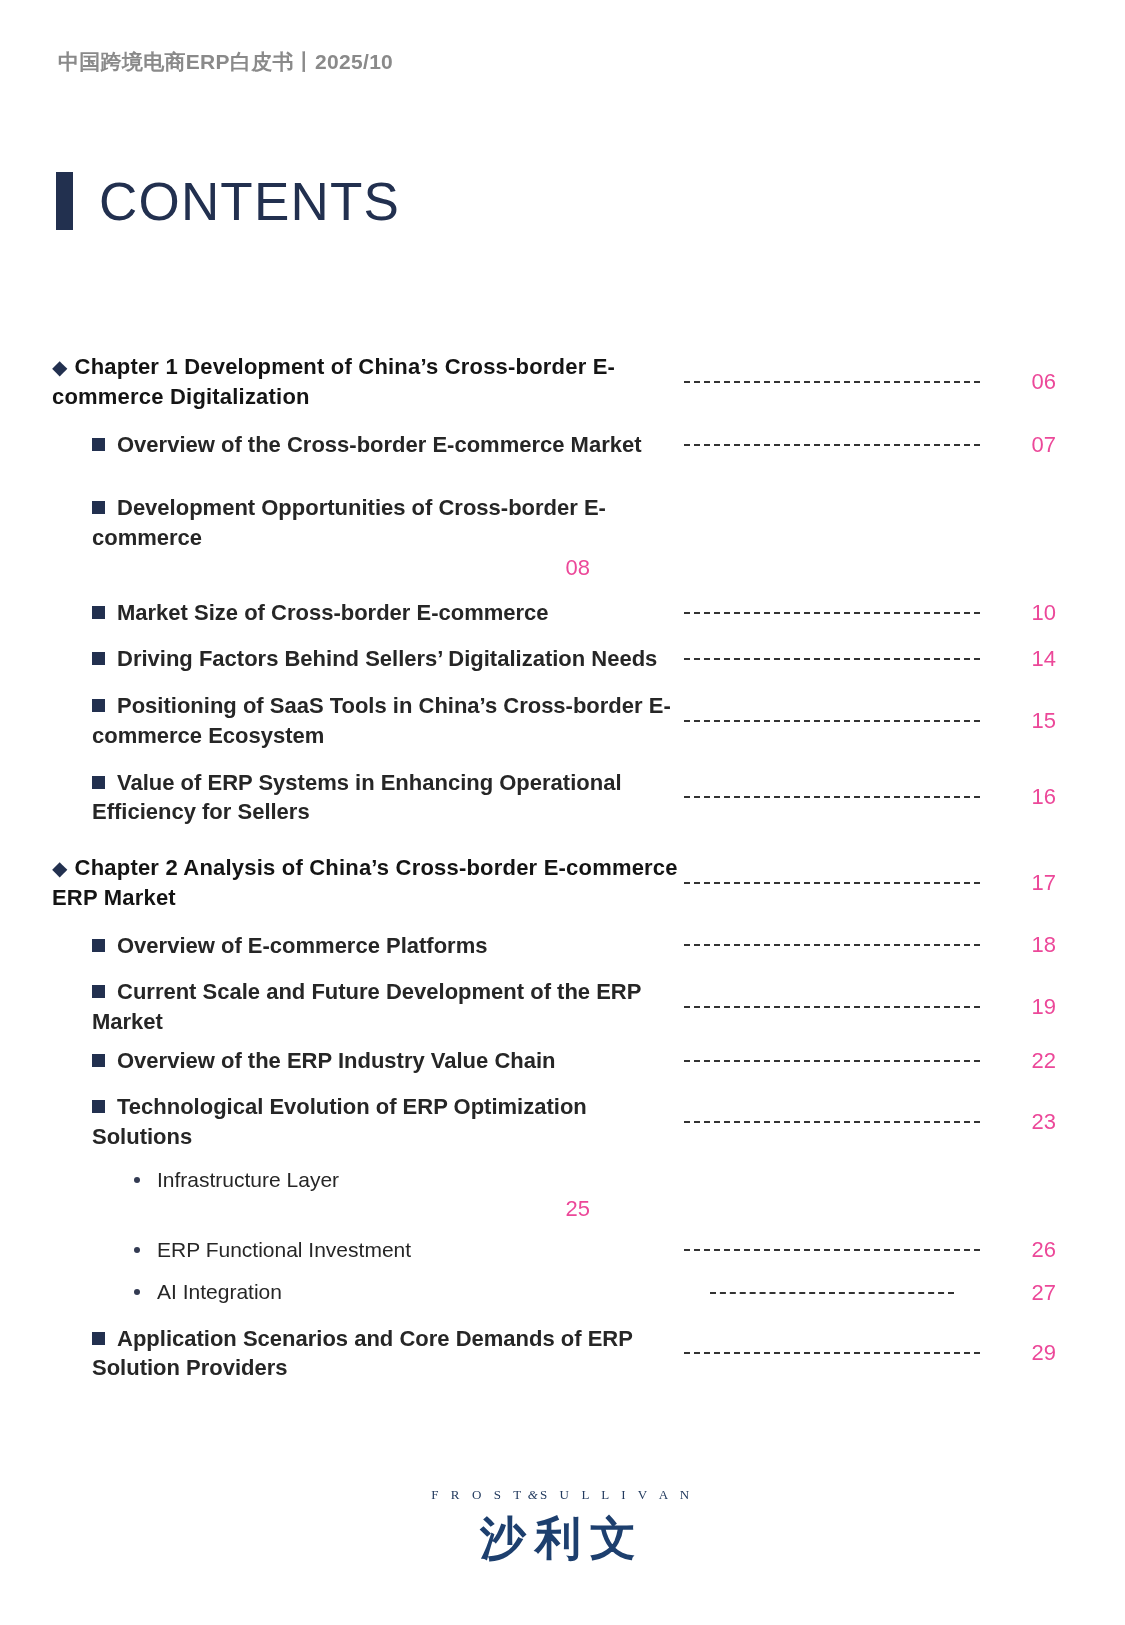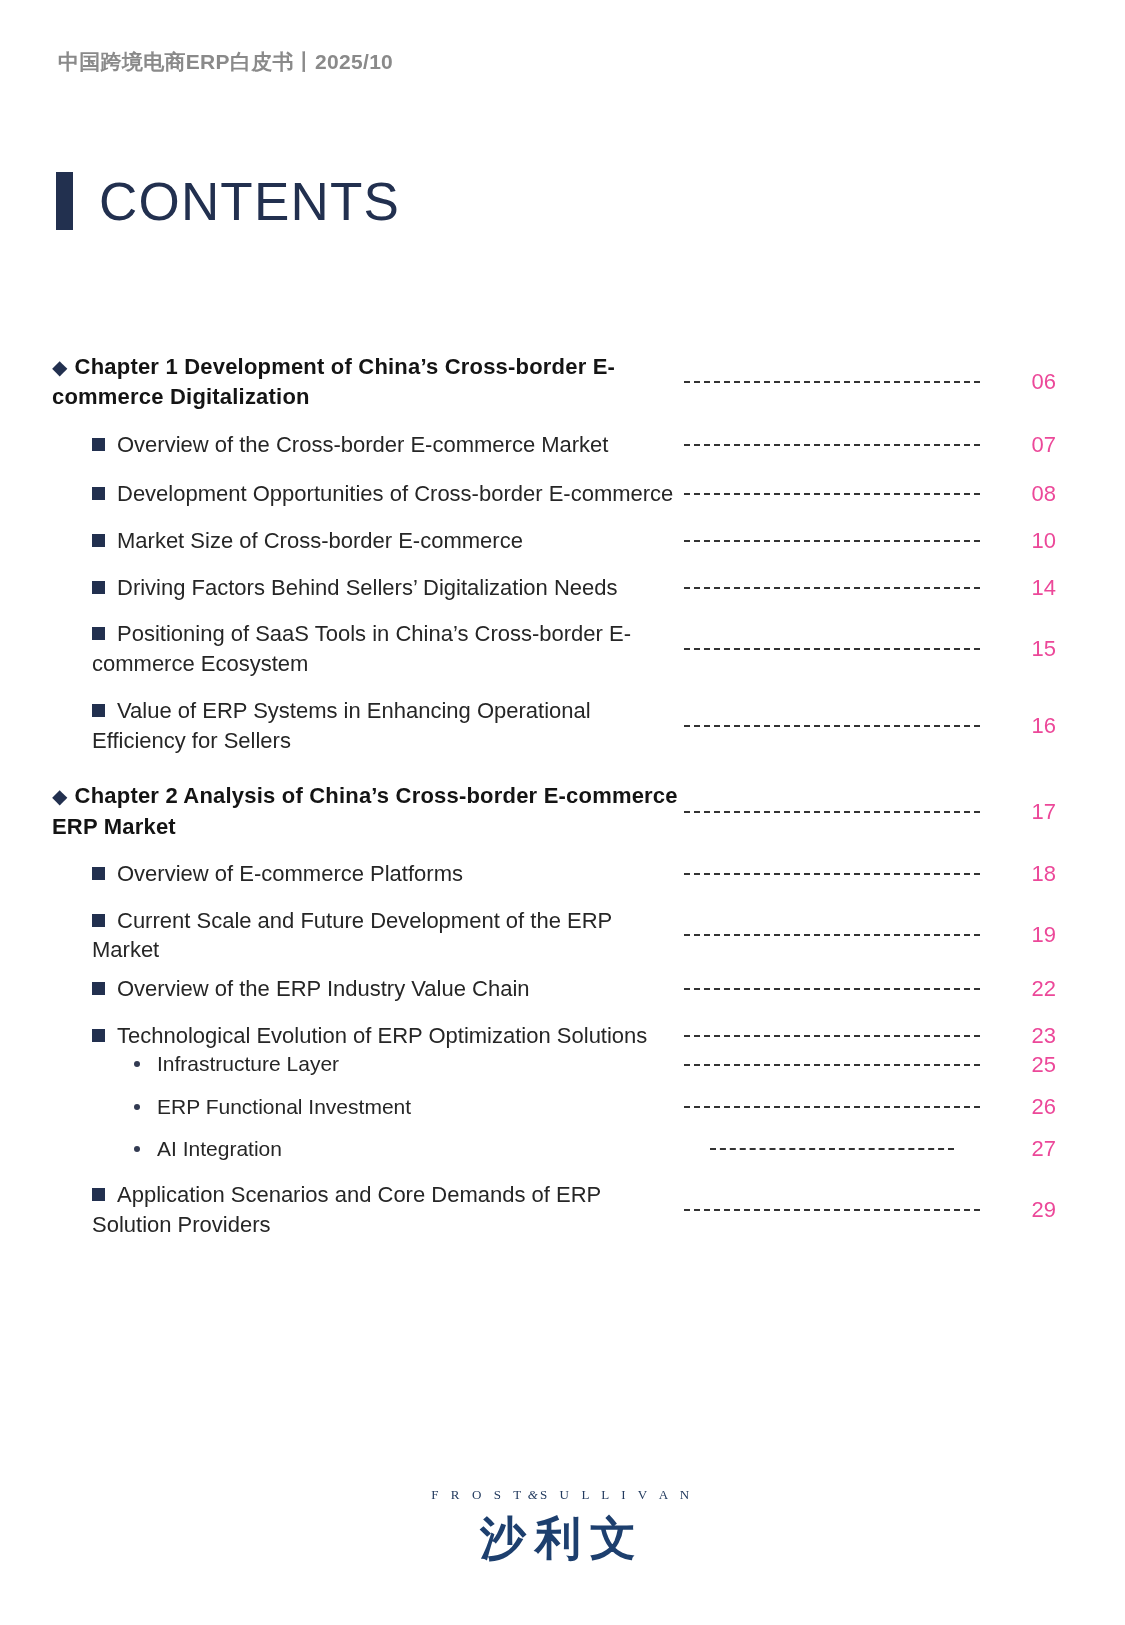--- a/index.html
+++ b/index.html
@@ -110,21 +110,21 @@
   .bullet-diamond {
     color: #22304f;
     font-size: 20px;
     margin-right: 7px;
     line-height: 1;
   }
 
   
   .row-section .toc-label {
     font-size: 22px;
-    font-weight: normal;
+    font-weight: bold;
     color: #262626;
     line-height: 1.35;
     padding-left: 40px;
     box-sizing: border-box;
   }
   .bullet-square {
     display: inline-block;
     width: 13px;
     height: 13px;
     background: #22304f;
@@ -208,21 +208,21 @@
         </div>
         <div class="toc-page">06</div>
       </div>
       <div class="toc-row row-section" style="margin-top: 17px;">
         <div class="toc-label"><span class="bullet-square"></span><span class="hang">Overview of the Cross-border E-commerce Market</span></div>
         <div class="toc-leader-cell">
           <div class="leader"></div>
         </div>
         <div class="toc-page">07</div>
       </div>
-      <div class="toc-row row-section" style="margin-top: 20px;">
+      <div class="toc-row row-section" style="margin-top: 34px; flex-direction: column;">
         <div class="toc-label"><span class="bullet-square"></span><span class="hang">Development Opportunities of Cross-border E-commerce</span></div>
         <div class="toc-leader-cell">
           <div class="leader"></div>
         </div>
         <div class="toc-page">08</div>
       </div>
       <div class="toc-row row-section" style="margin-top: 17px;">
         <div class="toc-label"><span class="bullet-square"></span><span class="hang">Market Size of Cross-border E-commerce</span></div>
         <div class="toc-leader-cell">
           <div class="leader"></div>
@@ -278,21 +278,21 @@
         </div>
         <div class="toc-page">22</div>
       </div>
       <div class="toc-row row-section" style="margin-top: 17px;">
         <div class="toc-label"><span class="bullet-square"></span><span class="hang">Technological Evolution of ERP Optimization Solutions</span></div>
         <div class="toc-leader-cell">
           <div class="leader"></div>
         </div>
         <div class="toc-page">23</div>
       </div>
-      <div class="toc-row row-sub" style="">
+      <div class="toc-row row-sub" style="margin-top: 14px; flex-direction: column;">
         <div class="toc-label"><span class="bullet-dot"></span><span class="hang">Infrastructure Layer</span></div>
         <div class="toc-leader-cell">
           <div class="leader"></div>
         </div>
         <div class="toc-page">25</div>
       </div>
       <div class="toc-row row-sub" style="margin-top: 14px;">
         <div class="toc-label"><span class="bullet-dot"></span><span class="hang">ERP Functional Investment</span></div>
         <div class="toc-leader-cell">
           <div class="leader"></div>

